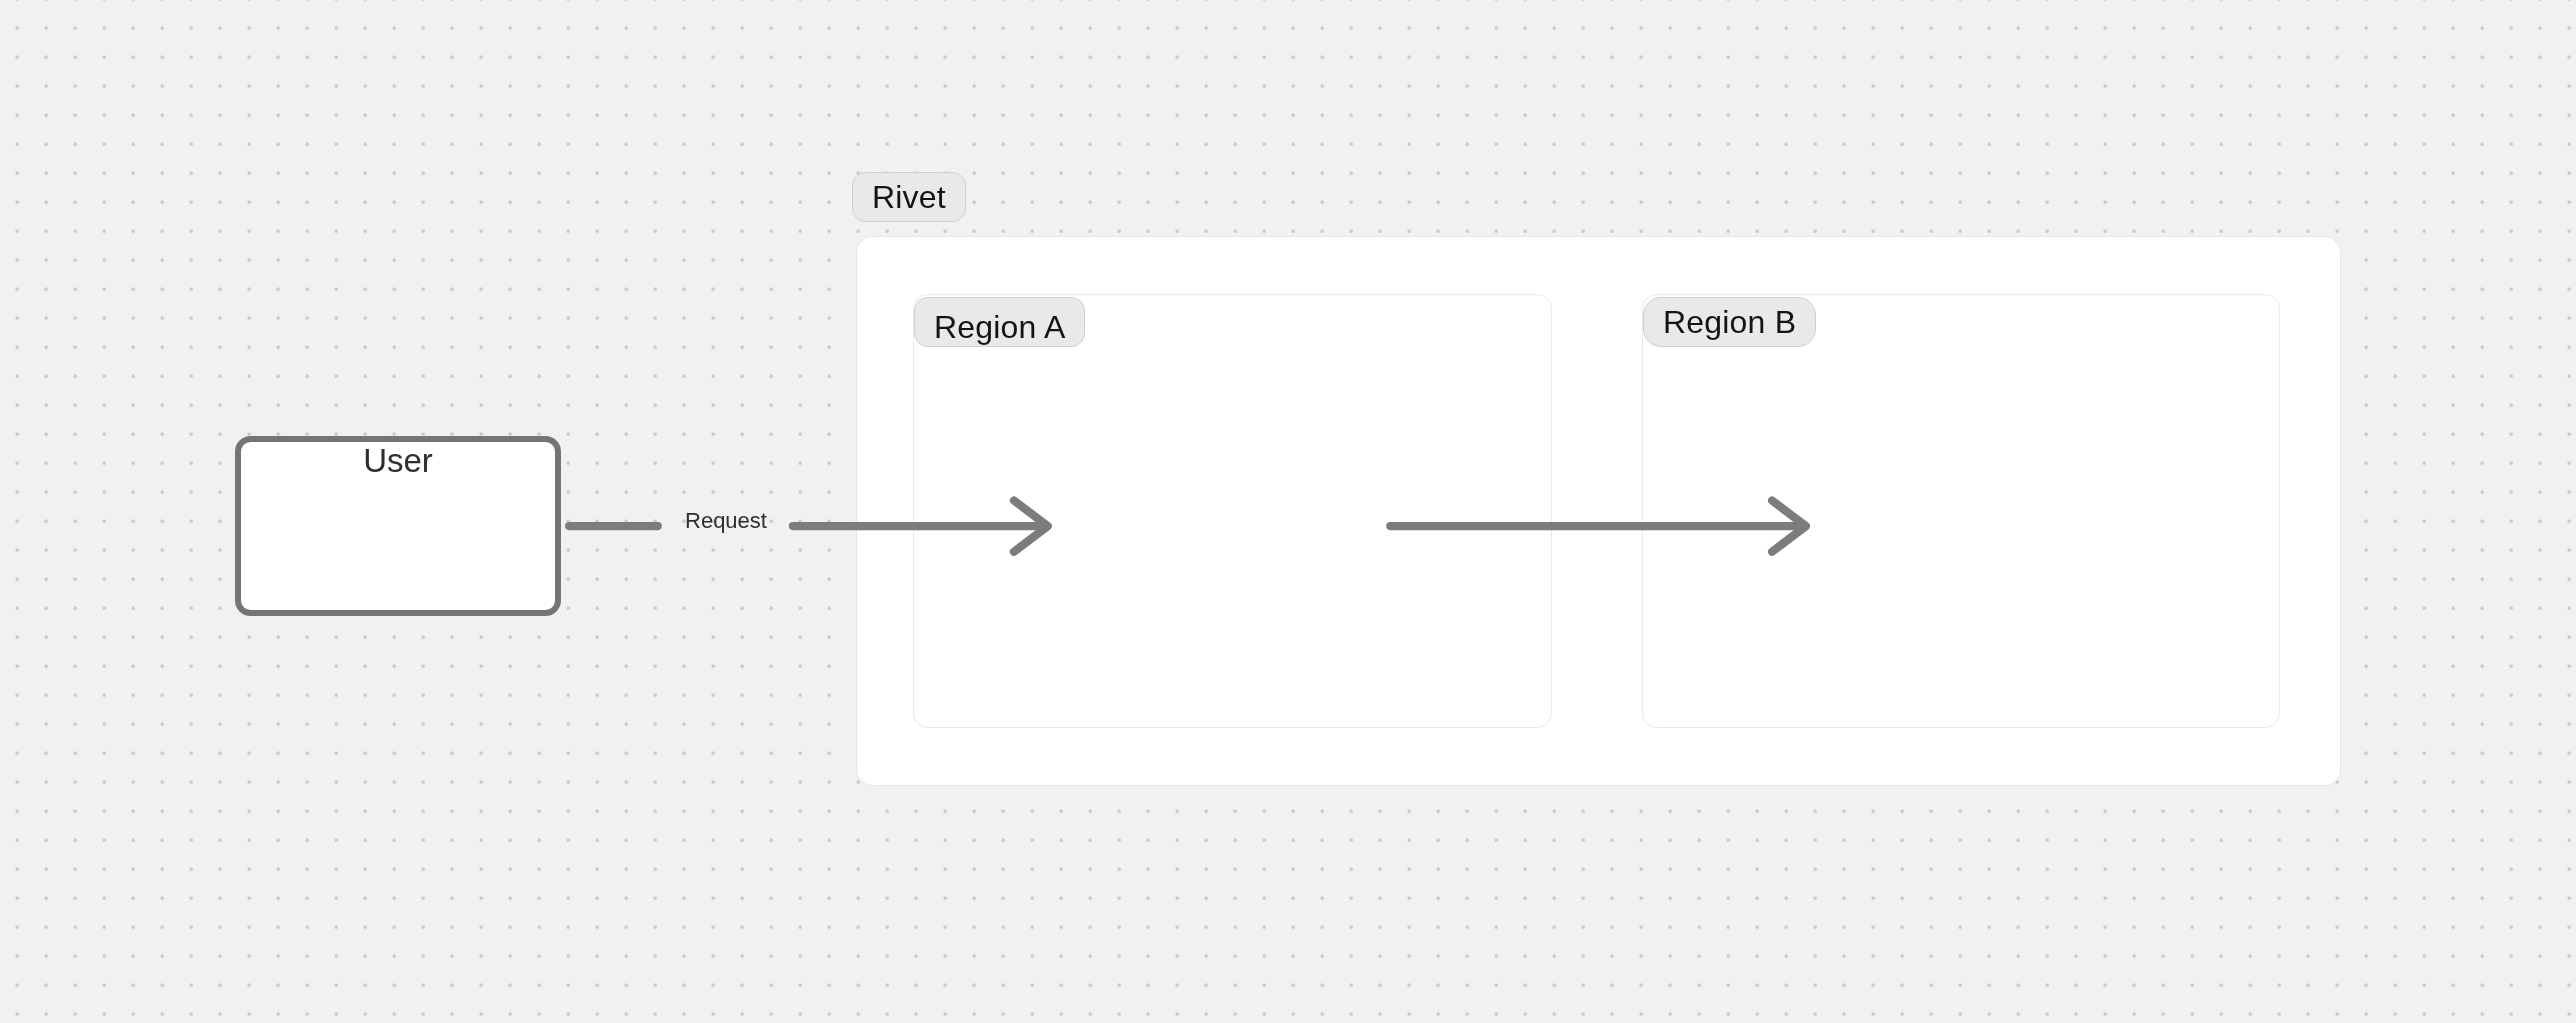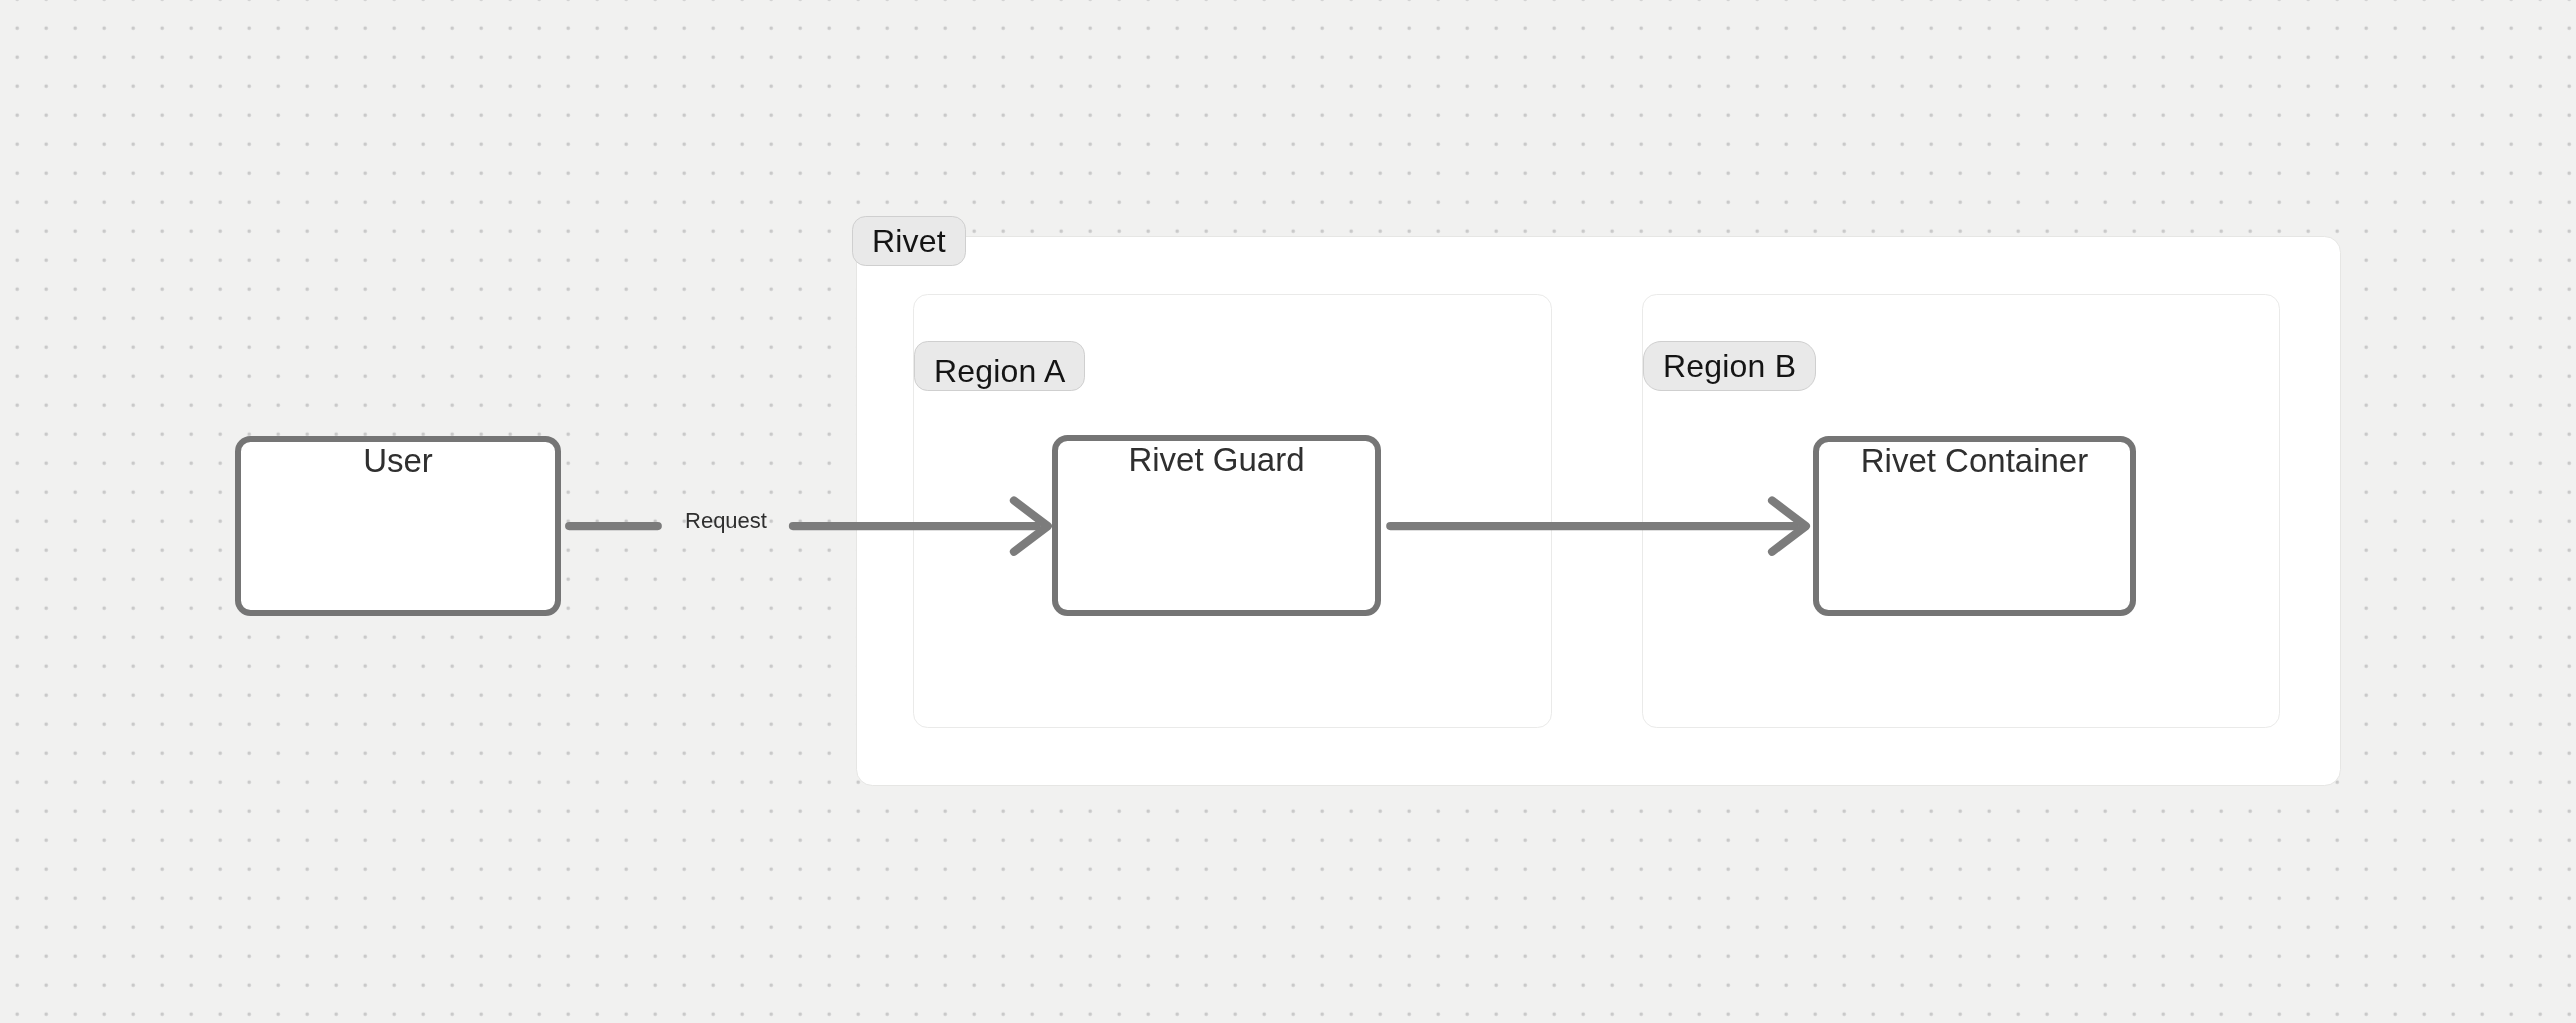--- a/index.html
+++ b/index.html
@@ -43,21 +43,20 @@
     height: 50px;
     padding: 0 19px;
     background: var(--badge-bg, #e9e9e9);
     border: 1.8px solid var(--badge-border, #cfcfcf);
     border-radius: 13.7px;
     font-size: 32px;
     font-weight: 500;
     color: var(--badge-text, #141414);
     white-space: nowrap;
     letter-spacing: 0.2px;
-    margin-top: 44px;
   }
   .badge.rivet    { left: 852px;  top: 172px; }
   .badge.region-a { left: 914px; top: 297px; align-items: flex-end; }
   .badge.region-b { left: 1643px; top: 297px; border-radius: 18px; }
 
   .node {
     position: absolute;
     display: flex;
     align-items: flex-start;
     justify-content: center;
@@ -125,21 +124,15 @@
 
     <path class="edge-path" d="M1522 576 L1965 576"></path>
     <path class="edge-path" d="M1940 548 L1977 576 L1940 604"></path>
   </svg>
 
   <div class="edge-label">Request</div>
 
   <div class="node user">
     <span>User</span>
   </div>
-  <div class="node rivet-guard">
-    <span>Rivet Guard</span>
-  </div>
-  <div class="node rivet-container">
-    <span>Rivet Container</span>
-  </div>
 
 </div>
 
 
 </body></html>

